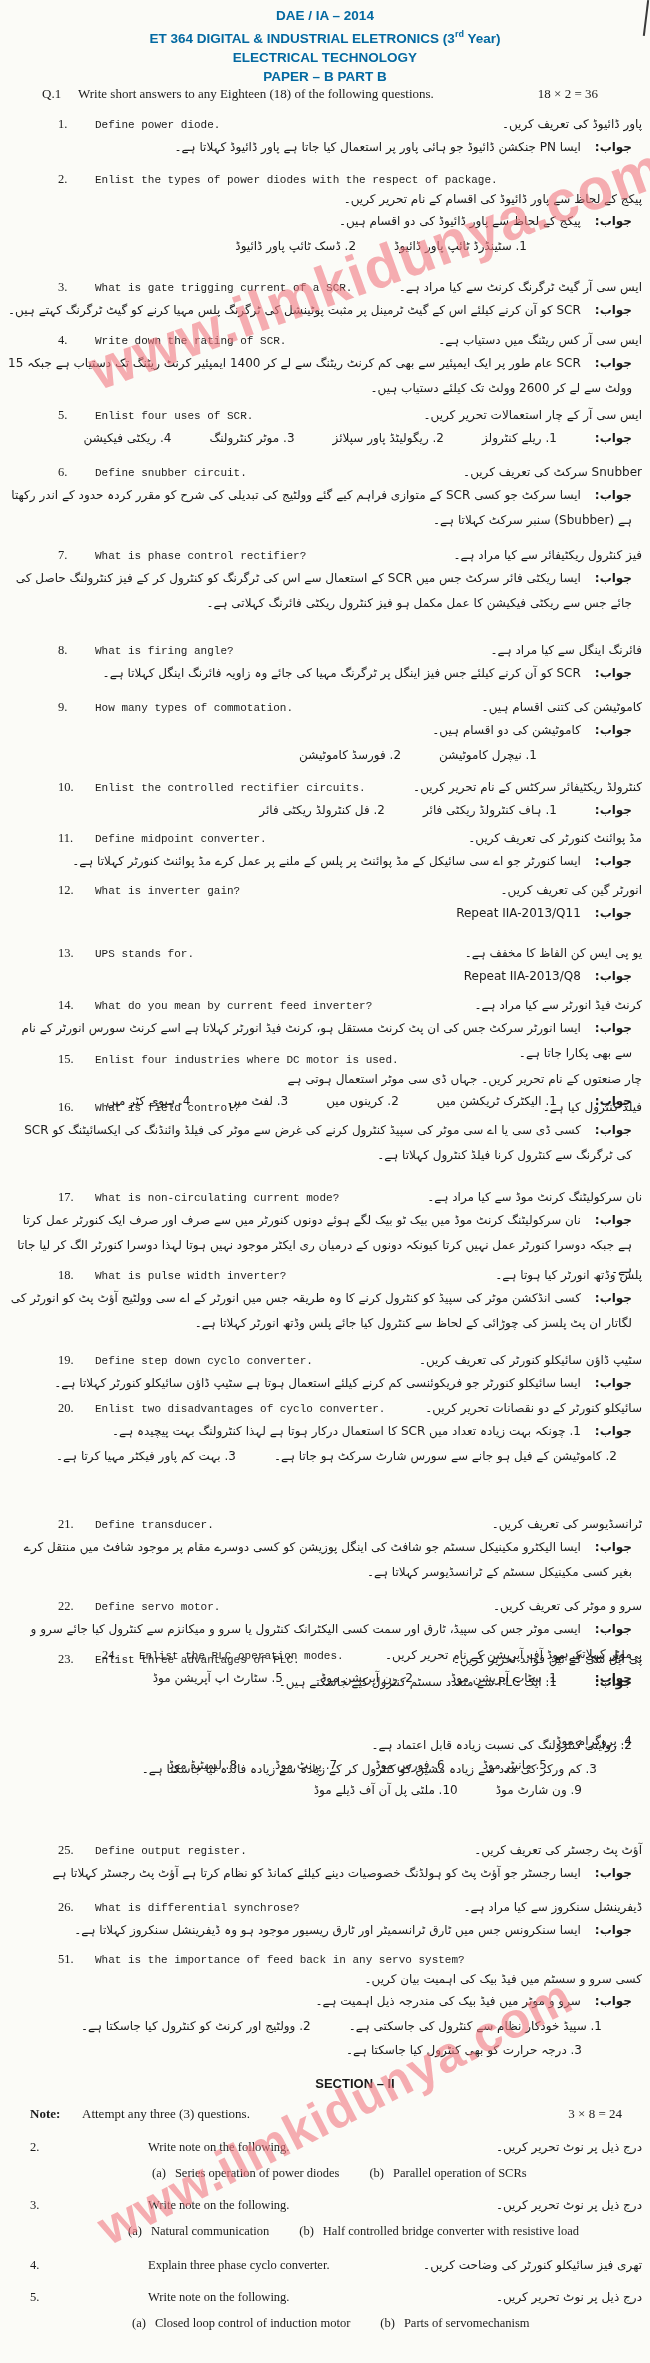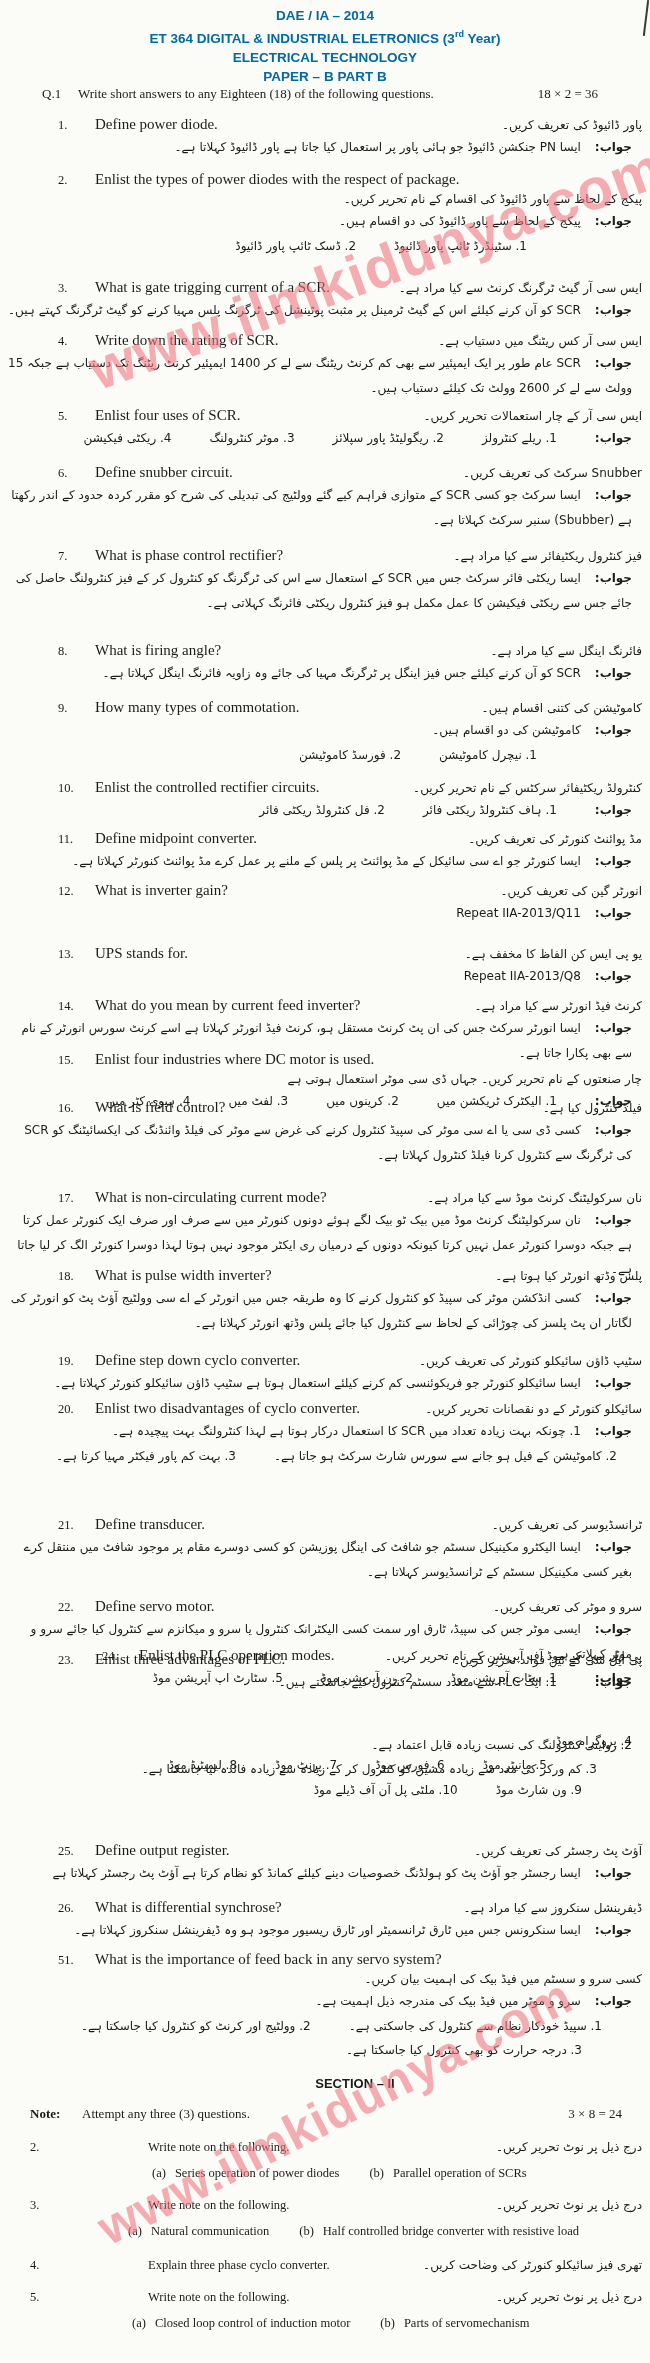--- a/index.html
+++ b/index.html
@@ -7,21 +7,21 @@
   .hdr{position:absolute;top:6px;left:0;right:0;text-align:center;
        font-family:"Liberation Sans",sans-serif;font-weight:bold;font-size:13.5px;line-height:19px;color:#0369a1}
   .hdr sup{font-size:9px}
   .instr{position:absolute;top:86px;left:0;right:0;display:flex;align-items:baseline;
          font-family:"Liberation Serif",serif;font-size:13px}
   .instr-label{margin-left:42px;width:36px;flex:none}
   .instr-marks{margin-left:auto;margin-right:52px}
   .q-block{position:absolute;left:0;right:0;padding-right:8px}
   .q-row{display:flex;flex-wrap:wrap;align-items:baseline;line-height:19px}
   .q-num{flex:none;width:37px;margin-left:58px;font-family:"Liberation Serif",serif;font-size:12.5px}
-  .q-en{flex:none;padding-right:6px;font-family:Liberation Serif, serif;font-size:15px}
+  .q-en{flex:none;padding-right:6px;font-family:Liberation Mono, monospace;font-size:11px}
   .q-ur{margin-left:auto;direction:rtl;text-align:center;font-family:"DejaVu Sans",sans-serif;font-size:12px}
   .a-row{direction:rtl;text-align:right;font-family:"DejaVu Sans",sans-serif;font-size:12px;
          line-height:2.05;padding-right:10px;padding-left:6px}
   .a-label{font-weight:700;margin-left:14px}
   .a-row.items{display:flex;flex-wrap:wrap;gap:38px;align-items:baseline}
   .a-row.items .a-label{margin-left:0}
   .a-item{white-space:nowrap}
   .sec-title{position:absolute;top:2076px;left:60px;right:0;text-align:center;
              font-family:"Liberation Sans",sans-serif;font-weight:bold;font-size:13px}
   .note-row{position:absolute;top:2106px;left:0;right:0;display:flex;align-items:baseline;

